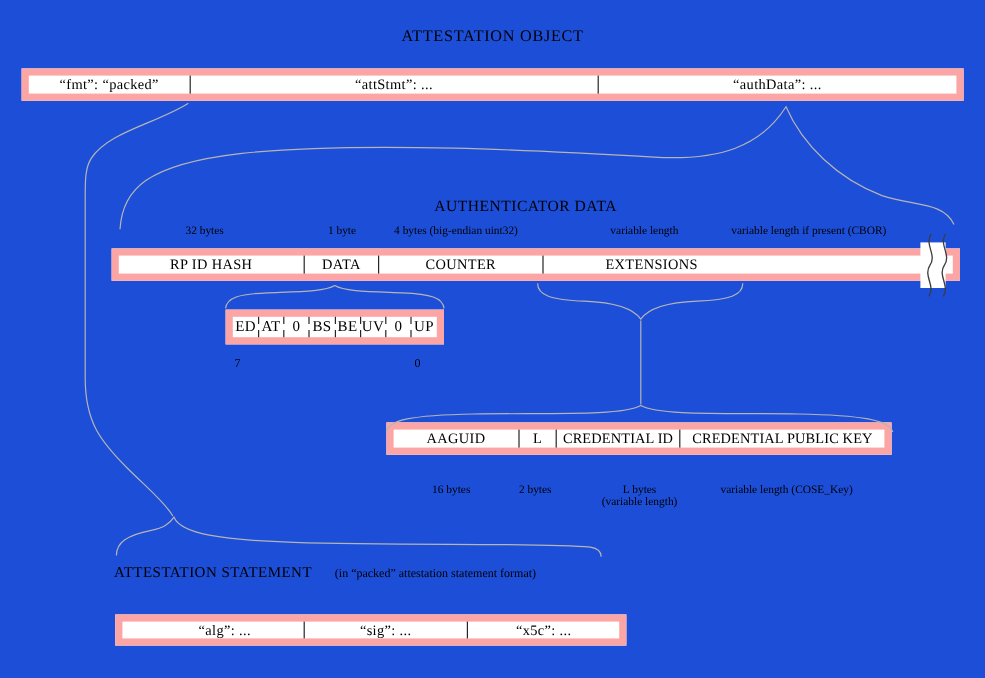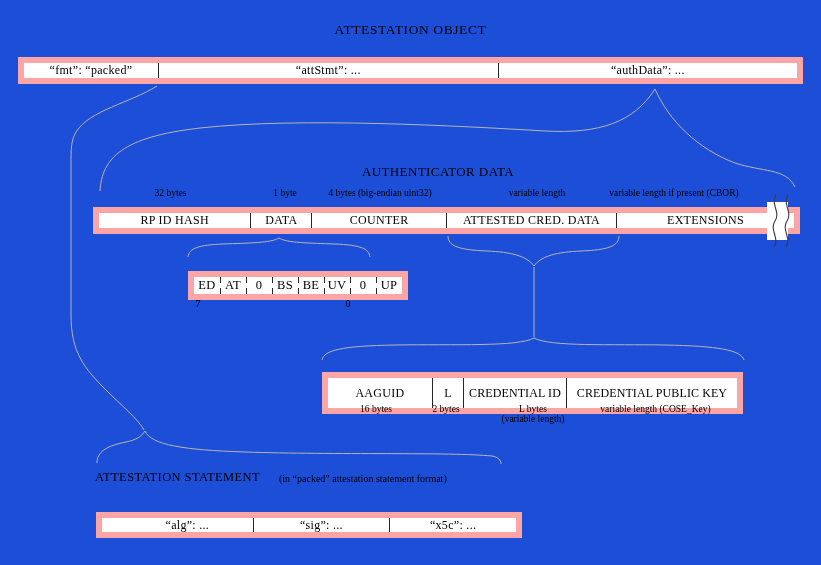--- a/index.html
+++ b/index.html
@@ -63,38 +63,37 @@
   <div class="small-label" style="left:93px;top:188px;width:155px;">32 bytes</div>
   <div class="small-label" style="left:248px;top:188px;width:74px;">1 byte</div>
   <div class="small-label" style="left:310px;top:188px;width:140px;">4 bytes (big-endian uint32)</div>
   <div class="small-label" style="left:447px;top:188px;width:180px;">variable length</div>
   <div class="small-label" style="left:584px;top:188px;width:180px;">variable length if present (CBOR)</div>
 
   <div class="row" style="left:93px;top:207px;width:707px;height:27px;">
     <div class="cell" style="width:155px;">RP ID HASH</div>
     <div class="cell" style="width:62px;">DATA</div>
     <div class="cell" style="width:137px;">COUNTER</div>
-    <div class="cell" style="width:173px;">ATTESTED CRED. DATA</div>
     <div class="cell" style="width:180px;">EXTENSIONS</div>
   </div>
 
-  <div class="row bits" style="left:188px;top:271px;width:220px;height:29px;">
+  <div class="row bits" style="left:188px;top:258px;width:182px;height:29px;">
     <div class="cell">ED</div>
     <div class="cell">AT</div>
     <div class="cell">0</div>
     <div class="cell">BS</div>
     <div class="cell">BE</div>
     <div class="cell">UV</div>
     <div class="cell">0</div>
     <div class="cell">UP</div>
   </div>
   <div class="bitnum" style="left:191px;top:298px;width:14px;">7</div>
   <div class="bitnum" style="left:341px;top:298px;width:14px;">0</div>
 
-  <div class="row" style="left:322px;top:372px;width:421px;height:42px;">
+  <div class="row" style="left:322px;top:352px;width:421px;height:27px;">
     <div class="cell" style="width:108px;">AAGUID</div>
     <div class="cell" style="width:32px;">L</div>
     <div class="cell" style="width:106px;letter-spacing:0.1px;">CREDENTIAL ID</div>
     <div class="cell" style="width:175px;letter-spacing:0.1px;">CREDENTIAL PUBLIC KEY</div>
   </div>
 
   <div class="small-label" style="left:322px;top:404px;width:108px;">16 bytes</div>
   <div class="small-label" style="left:420px;top:404px;width:52px;">2 bytes</div>
   <div class="small-label" style="left:480px;top:404px;width:106px;">
     <span class="stack">L bytes</span>

